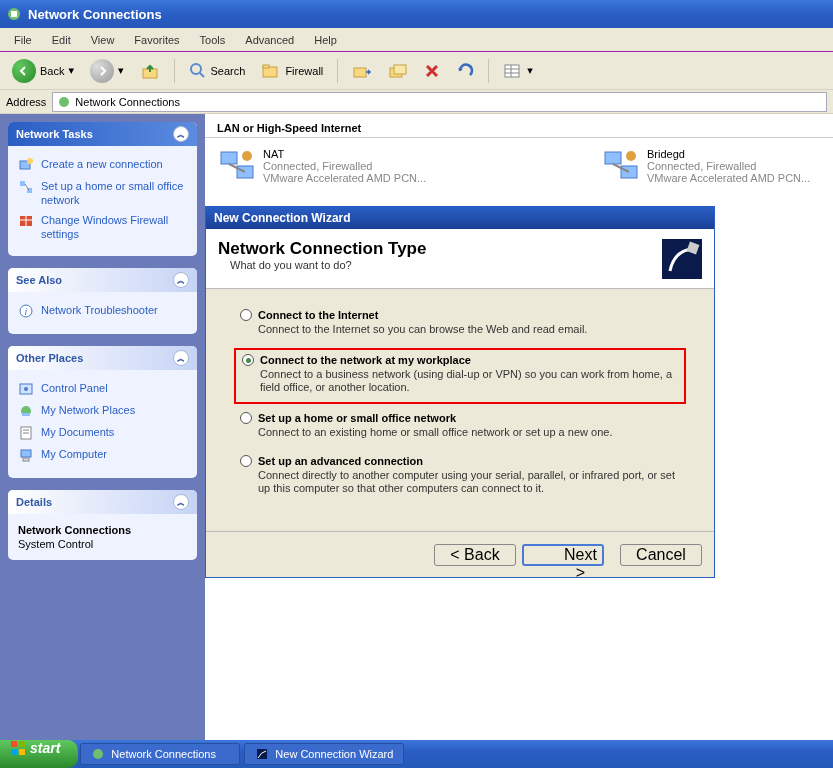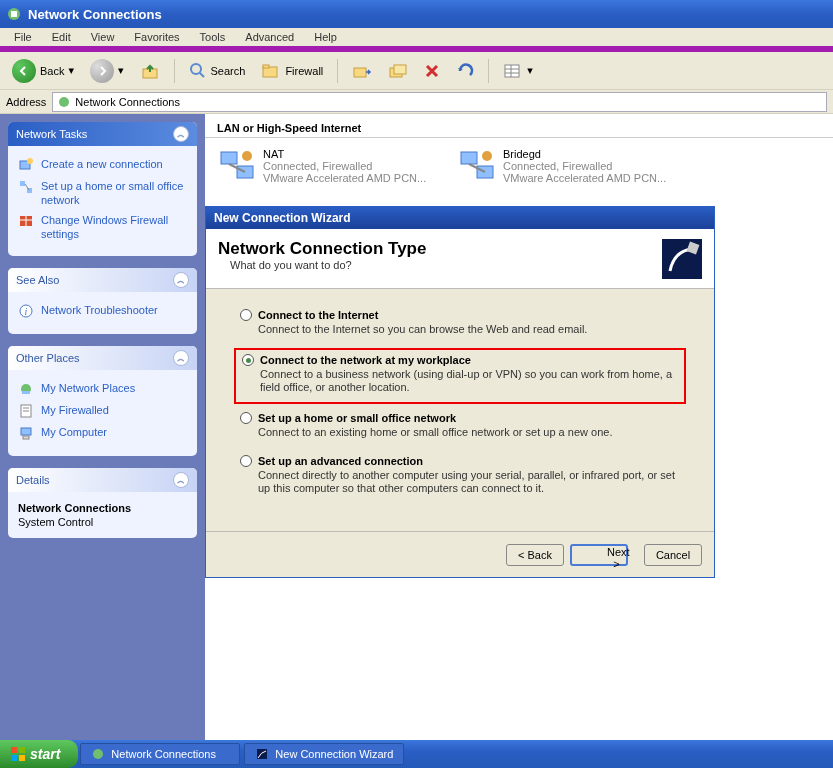--- a/index.html
+++ b/index.html
@@ -29,21 +29,21 @@
   font-weight: bold;
   font-size: 13px;
 }
 .titlebar .icon { width: 16px; height: 16px; margin-right: 6px; }
 .menubar {
   height: 24px;
   background: #ece9d8;
   display: flex;
   align-items: center;
   padding: 0 4px;
-  border-bottom: 6px solid #a21caf;
+  border-bottom: 1px solid #a21caf;
 }
 .menubar span { padding: 3px 10px; color: #333; cursor: default; }
 .toolbar {
   height: 38px;
   background: #ece9d8;
   display: flex;
   align-items: center;
   padding: 0 6px;
   border-bottom: 1px solid #d6d2c2;
   gap: 4px;
@@ -102,21 +102,21 @@
   border-radius: 5px;
   overflow: hidden;
 }
 .side-header {
   height: 24px;
   background: linear-gradient(to right, #fff, #c6d3f5);
   display: flex;
   align-items: center;
   justify-content: space-between;
   padding: 0 8px;
-  font-weight: normal;
+  font-weight: bold;
   color: #3158a5;
   font-size: 11px;
 }
 .side-header.dark {
   background: linear-gradient(to right, #2a5ec4, #5b8ce0);
   color: #fff;
 }
 .expand-btn {
   width: 16px; height: 16px;
   border-radius: 50%;
@@ -152,20 +152,21 @@
 .section-header {
   font-weight: bold;
   color: #000;
   padding: 2px 12px 3px 12px;
   border-bottom: 1px solid #ccc;
 }
 .conn-row {
   display: flex;
   gap: 20px;
   padding: 10px 12px;
+  justify-content: space-between;
 }
 .conn-item {
   display: flex;
   gap: 6px;
   width: 220px;
 }
 .conn-icon { width: 40px; height: 40px; flex-shrink:0; }
 .conn-text .name { color: #000; }
 .conn-text .sub { color: #888; }
 
@@ -235,46 +236,46 @@
   border-top: 1px solid #bbb;
   display: flex;
   align-items: center;
   justify-content: flex-end;
   gap: 6px;
   padding: 0 12px;
   background: #ece9d8;
 }
 .btn {
   height: 22px;
-  width: 58px;
+  width: 82px;
   background: #ece9d8;
   border: 1px solid #888;
   border-radius: 3px;
-  font-size: 11px;
+  font-size: 16px;
   cursor: pointer;
 }
 .btn.focus { border: 2px solid #4a7ad8; padding-left: 35px; }
 
 .taskbar {
   position: absolute;
   bottom: 0; left: 0; right: 0;
   height: 28px;
   background: linear-gradient(to bottom, #3b77dd 0%, #2a5ec4 40%, #245ab8 100%);
   display: flex;
   align-items: stretch;
 }
 .start-btn {
   background: linear-gradient(to bottom, #5fc85f, #2a8a2a);
   color: #fff;
   font-weight: bold;
   font-style: italic;
   font-size: 14px;
   padding: 0 18px 0 10px;
   display: flex;
-  align-items: center;
+  align-items: flex-start;
   border-radius: 0 10px 10px 0;
   gap: 4px;
 }
 .task-item {
   margin: 3px 2px;
   background: #3a6acc;
   border: 1px solid #2550a0;
   color: #fff;
   display: flex;
   align-items: center;
@@ -473,35 +474,44 @@
 
       <div class="side-panel">
         <div class="side-header">
           <span>Other Places</span>
           <span class="expand-btn">︽</span>
         </div>
         <div class="side-body">
           <div class="side-link">
             <span class="micon">
                 <svg width="16" height="16">
+                  <rect x="2" y="3" width="12" height="10" fill="#cfe4ff" stroke="#4a7ac8"></rect>
+                  <circle cx="8" cy="8" r="2" fill="#4a7ac8"></circle>
+                </svg>
+              </span>
+            <span class="side-label">Control Panel</span>
+          </div>
+          <div class="side-link">
+            <span class="micon">
+                <svg width="16" height="16">
                   <circle cx="8" cy="8" r="5" fill="#6fbf6f"></circle>
                   <rect x="4" y="10" width="8" height="3" fill="#8fbfff"></rect>
                 </svg>
               </span>
             <span class="side-label">My Network Places</span>
           </div>
           <div class="side-link">
             <span class="micon">
                 <svg width="16" height="16">
                   <rect x="3" y="2" width="10" height="12" fill="#fff" stroke="#888"></rect>
                   <line x1="5" y1="5" x2="11" y2="5" stroke="#888"></line>
                   <line x1="5" y1="8" x2="11" y2="8" stroke="#888"></line>
                 </svg>
               </span>
-            <span class="side-label">My Firewalled</span>
+            <span class="side-label">My Documents</span>
           </div>
           <div class="side-link">
             <span class="micon">
                 <svg width="16" height="16">
                   <rect x="3" y="3" width="10" height="7" fill="#8fbfff" stroke="#4a7ac8"></rect>
                   <rect x="5" y="11" width="6" height="3" fill="#ddd" stroke="#888"></rect>
                 </svg>
               </span>
             <span class="side-label">My Computer</span>
           </div>

